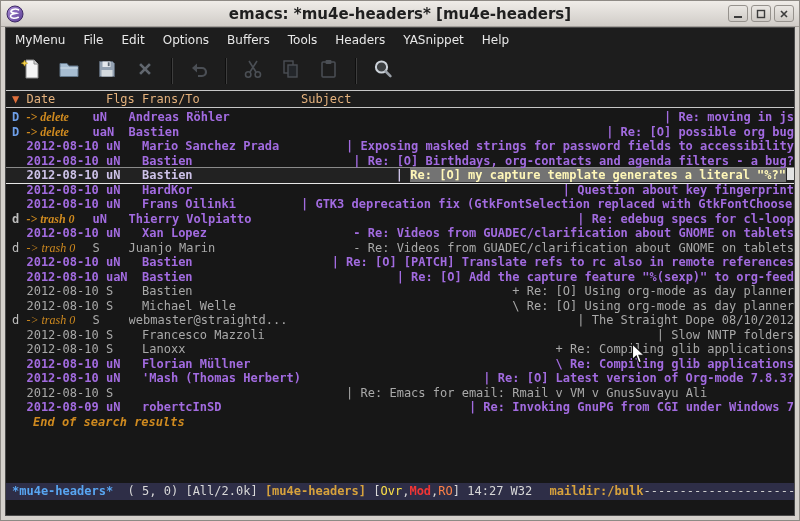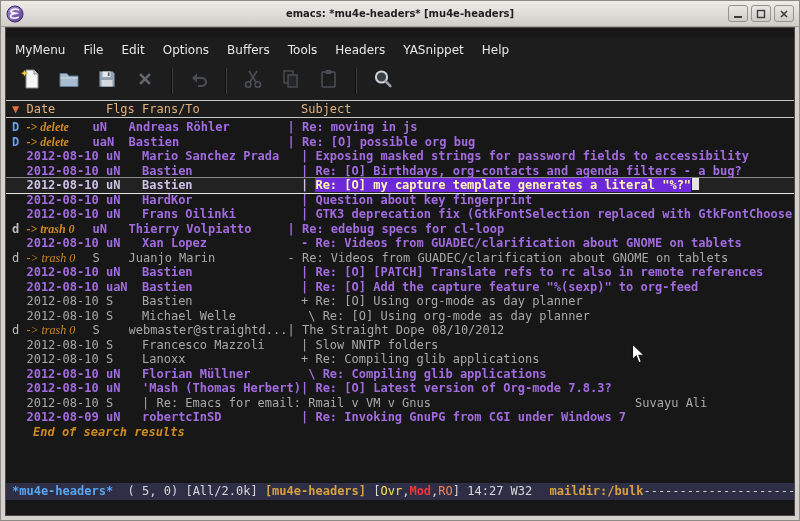--- a/index.html
+++ b/index.html
@@ -7,33 +7,33 @@
   body { font-family:"DejaVu Sans Mono", monospace; }
 
   .window { position:relative; width:800px; height:521px; background:#d5d1cc;
             border:1px solid #8e8a85; display:flex; flex-direction:column; overflow:hidden; }
 
   
   .titlebar { position:relative; height:26px; flex:none; display:flex; align-items:center;
               padding:0 5px; background:linear-gradient(#efece8,#d0ccc7);
               border-bottom:1px solid #a39f9a; font-family:"DejaVu Sans", sans-serif; }
   .app-icon { width:18px; height:18px; flex:none; }
-  .title-text { position:absolute; left:0; right:0; text-align:center; font-size:10px;
+  .title-text { position:absolute; left:0; right:0; text-align:center; font-size:15px;
                 font-weight:bold; color:#1f1f1f; pointer-events:none; }
   .win-controls { margin-left:auto; display:flex; gap:3px; }
   .win-btn { width:20px; height:17px; border:1px solid #96928d; border-radius:3px;
              background:linear-gradient(#eae7e3,#cfcbc6); display:flex; align-items:center;
              justify-content:center; padding:0; }
 
   
   .frame { flex:1; margin:0 4px 4px; background:#171717; border:1px solid #4a4a4a;
            display:flex; flex-direction:column; overflow:hidden; }
 
   .menubar { height:23px; flex:none; display:flex; align-items:center; background:#1d1d1d;
-             color:#e8e8e8; font-family:"DejaVu Sans", sans-serif; font-size:12px;margin-top:10px; }
+             color:#e8e8e8; font-family:"DejaVu Sans", sans-serif; font-size:12px; }
   .menu-item { padding:3px 9px; cursor:default; }
 
   .toolbar { height:40px; flex:none; display:flex; align-items:center; background:#1d1d1d;
              padding:0 6px; border-bottom:1px solid #c6c6c6; }
   .tool-btn { width:32px; height:32px; background:none; border:none; display:flex;
               align-items:center; justify-content:center; margin:0 3px; }
   .tool-sep { width:2px; height:26px; margin:0 7px; border-left:1px solid #0e0e0e;
               border-right:1px solid #3d3d3d; }
 
   
@@ -44,31 +44,31 @@
 
   
   .buffer { flex:1; overflow:hidden; font-size:12px; line-height:14.5px; padding-top:2px;
             position:relative; }
   .row { display:flex; white-space:pre; height:14.5px; padding-left:6px; }
   .cell { flex:none; overflow:hidden; }
   .mark  { width:2ch; }
   .date  { width:11ch; }
   .flags { width:5ch; }
   .from  { width:22ch; }
-  .subj  { flex:1 1 auto; }
+  .subj  { flex:1 1 auto;text-align:right; }
 
   .row.unread { color:#a26be0; font-weight:bold; }
   .row.seen   { color:#a9a9a9; }
   .date.marked { color:#cf8a1f; font-style:italic;font-family:Liberation Serif, serif; }
   .mark-blue  { color:#6d9ee8; }
   .mark-gray  { color:#bdbdbd; }
 
   .row.current { color:#cdc2e8; background:rgba(255,255,255,0.05);
                  box-shadow:0 -1px 0 #8a8a8a, 0 1px 0 #e6e6e6; }
-  .row.current .hl { background:#6d28d9; color:#fff7b8; }
+  .row.current .hl { background:#737373; color:#fff7b8; }
   .cursor { display:none; }
   .row.current .cursor { display:inline-block; width:7px; height:12px; background:#e3e3e3;
                          vertical-align:-1px; margin-left:1px; }
 
   .footer { color:#cf8a1f; font-style:italic; font-weight:bold; padding-left:6px;
             white-space:pre; height:14.5px;margin-left:21px; }
 
   
   .mode-line { height:17px; flex:none; background:#2e2e47; color:#d8d8d8; font-size:12px;
                line-height:16px; white-space:pre; padding-left:6px; overflow:hidden; }

